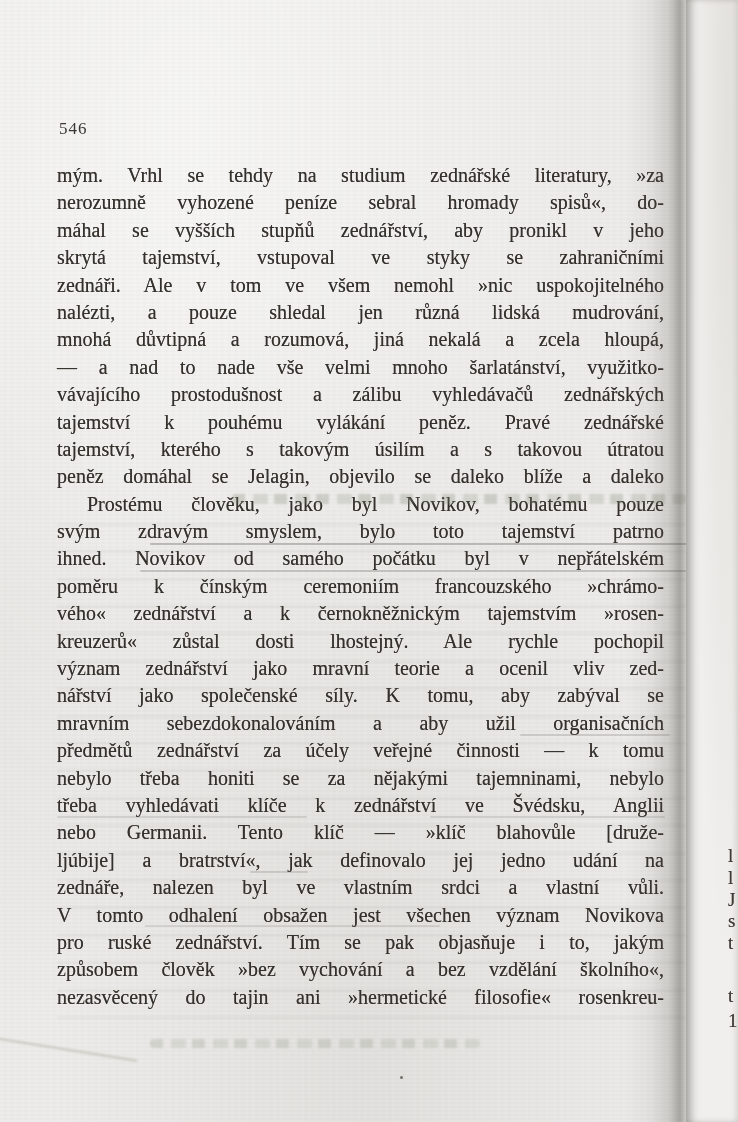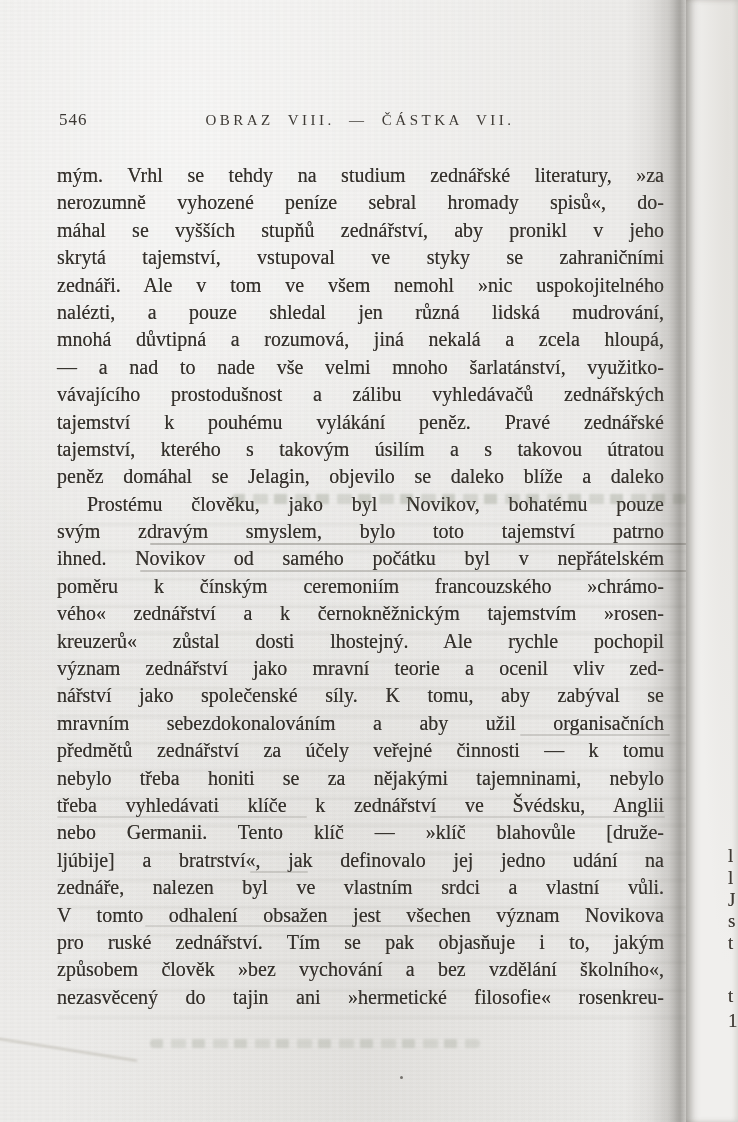--- a/index.html
+++ b/index.html
@@ -23,21 +23,21 @@
     position: absolute; inset: 0; pointer-events: none;
     background:
       repeating-linear-gradient(0deg, rgba(255,255,255,0.025) 0 2px, rgba(120,118,110,0.025) 2px 4px),
       repeating-linear-gradient(90deg, rgba(255,255,255,0.015) 0 3px, rgba(130,128,120,0.015) 3px 7px);
   }
   .header-row {
     position: absolute; top: 110px; left: 57px; width: 606px; height: 24px;
     color: #3b3733;
   }
   .page-number {
-    position: absolute; left: 2px; top: 0;
+    position: absolute; left: 2px; top: 9px;
     font-size: 17px; letter-spacing: 1px;
   }
   .running-title {
     position: absolute; left: 0; right: 0; top: 2px; text-align: center;
     font-size: 15px; letter-spacing: 3.5px; word-spacing: 7px;
     color: #3e3a35;
   }
   .text-block {
     position: absolute; left: 57px; top: 162px; width: 607px;
     font-size: 20px; line-height: 27.4px;
@@ -118,21 +118,20 @@
   }
 </style>
 </head>
 <body>
 
 <div class="page">
   <div class="grain"></div>
 
   <div class="header-row">
     <span class="page-number">546</span>
-    <span class="running-title">OBRAZ VIII. — ČÁSTKA VII.</span>
   </div>
 
   <div class="text-block">
       <div class="para">
         <div class="line">mým. Vrhl se tehdy na studium zednářské literatury, »za</div>
         <div class="line">nerozumně vyhozené peníze sebral hromady spisů«, do-</div>
         <div class="line">máhal se vyšších stupňů zednářství, aby pronikl v jeho</div>
         <div class="line">skrytá tajemství, vstupoval ve styky se zahraničními</div>
         <div class="line">zednáři. Ale v tom ve všem nemohl »nic uspokojitelného</div>
         <div class="line">nalézti, a pouze shledal jen různá lidská mudrování,</div>

